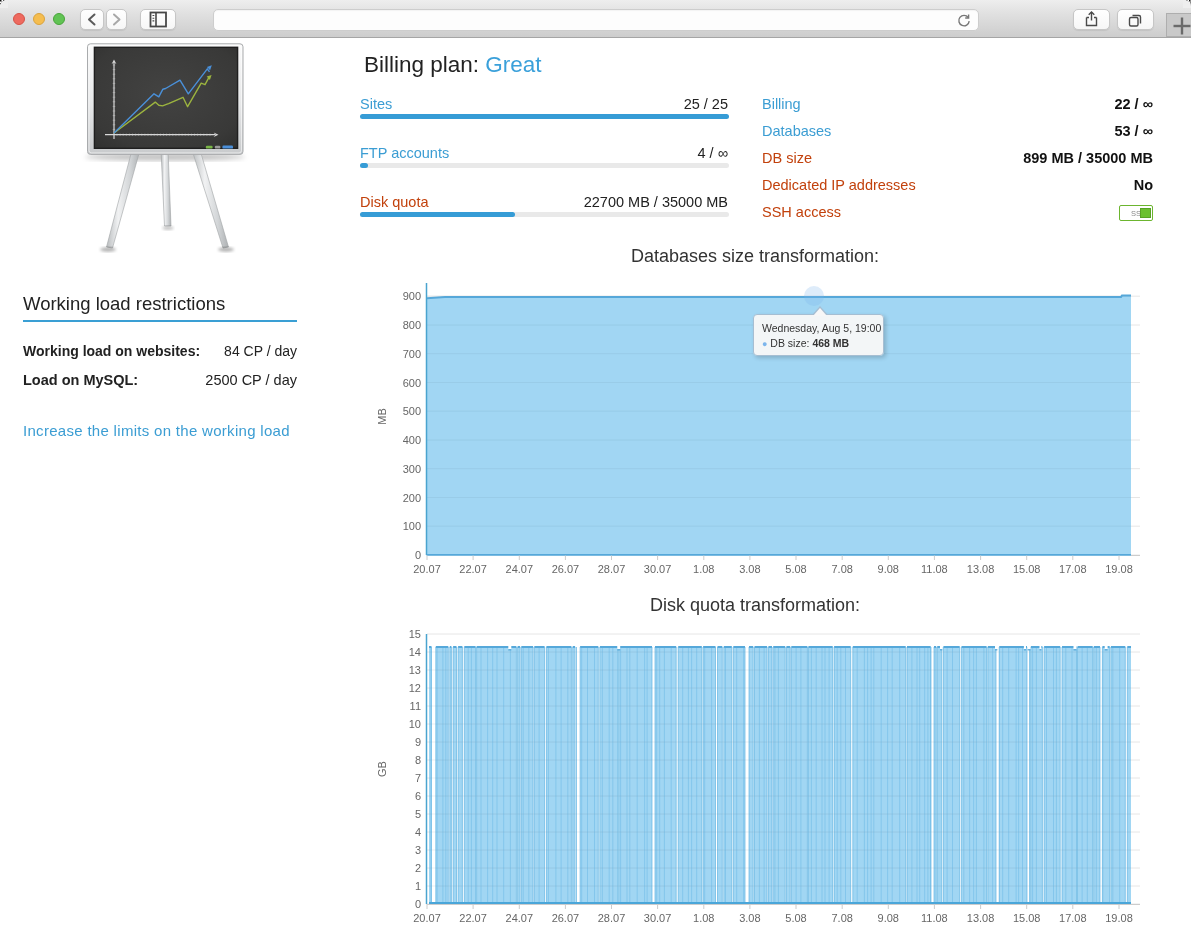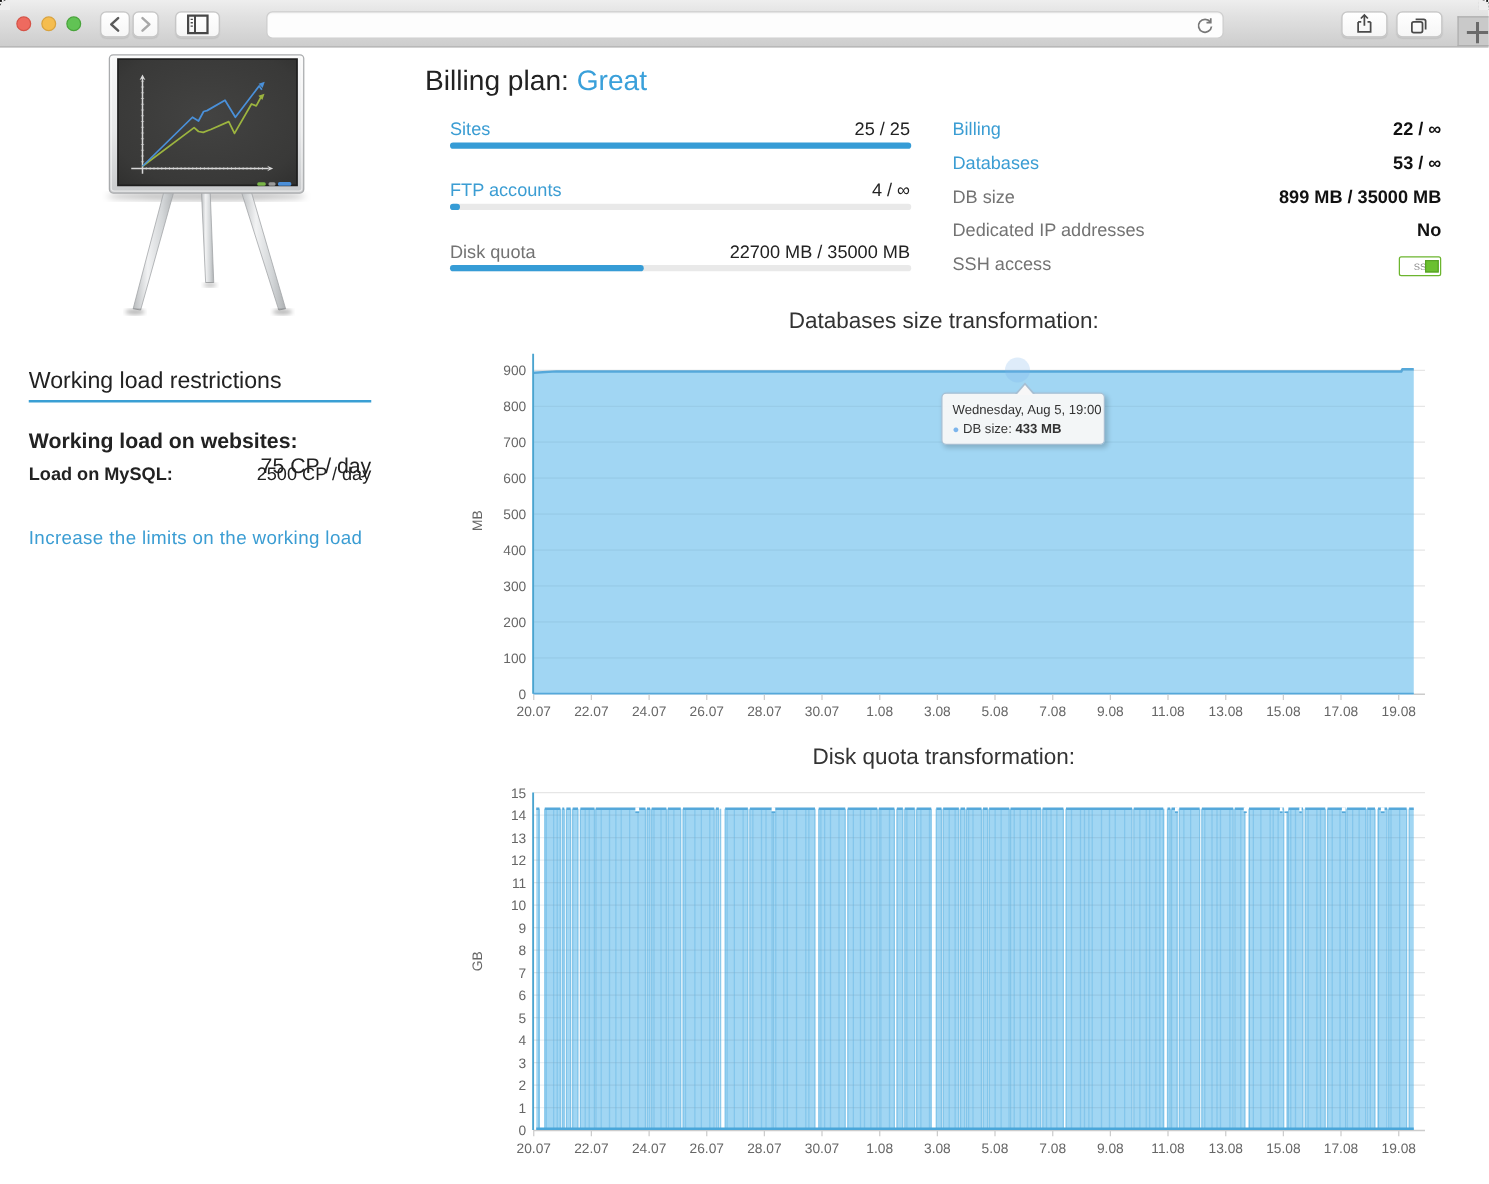--- a/index.html
+++ b/index.html
@@ -8,21 +8,21 @@
   background:linear-gradient(#eeeeee,#e1e1e1 35%,#cdcdcd); border-bottom:1px solid #a5a5a5;}
 .tl { position:absolute; top:12.5px; width:12px; height:12px; border-radius:50%; border:0.5px solid; }
 .cbtn { position:absolute; top:8.5px; height:21px; background:linear-gradient(#ffffff,#f6f6f6);
   border:1px solid #c6c6c6; border-radius:5px; box-shadow:0 1px 1px rgba(0,0,0,0.08); }
 .cbtn svg { position:absolute; left:-1px; top:-1px; }
 #urlbar { position:absolute; left:213px; top:8.5px; width:766px; height:22px; background:#fdfdfd;
   border:1px solid #cdcdcd; border-radius:5px; box-shadow:inset 0 1px 1px rgba(0,0,0,0.04); }
 #newtab { position:absolute; left:1166px; top:13px; width:25px; height:24px; background:#c9c9c9;
   border:1px solid #aeaeae; border-right:none; }
 .lbl { position:absolute; font-size:14.5px; color:#3b9dd3;text-align:center; }
-.dark { color:#737373; }
+.dark { color:#c2410c; }
 .val { position:absolute; font-size:14.5px; color:#222; text-align:right; }
 .bval { font-weight:bold; color:#111; }
 .bar { position:absolute; height:5px; border-radius:2.5px; }
 a.lnk { color:#3b9dd3; text-decoration:none; }
 </style></head>
 <body>
 <div id="chrome">
 <svg width="8" height="8" style="position:absolute;top:0;left:0">
       <defs>
         <pattern id="chk1" width="3" height="3" patternUnits="userSpaceOnUse">
@@ -133,24 +133,24 @@
 <path d="M54 93 L95.3 62.1 L98.8 65.2 L102.6 65.9 L106.4 64.4 L108.6 63.6 L123 57.3 L127.6 66.7 L141.2 43.2 L145 44.7 L149.5 36.4" fill="none" stroke="#9cb43f" stroke-width="1.4" stroke-linejoin="round"></path>
 <path d="M151.6 35.0 L146.7 36.6 L149.9 39.9 Z" fill="#9cb43f"></path>
 <path d="M54 93 L94 53.8 L98.8 56.8 L102.9 49.2 L105.6 48.5 L120 40.2 L128.3 53.8 L147.3 28.8 L149.5 31.8" fill="none" stroke="#4a90d9" stroke-width="1.4" stroke-linejoin="round"></path>
 <path d="M151.8 25.3 L146.9 27.0 L150.1 30.3 Z" fill="#4a90d9"></path>
 <rect x="145.8" y="105.8" width="6.8" height="2.8" rx="1.2" fill="#7ab648"></rect>
 <rect x="154.8" y="105.8" width="5.6" height="2.8" rx="1.2" fill="#9a9a9a"></rect>
 <rect x="162.4" y="105.6" width="10.6" height="3" rx="1.2" fill="#4b8fd9"></rect>
 </svg>
 <div style="position:absolute;left:23px;top:293px;width:274px;font-size:18.5px;color:#222">Working load restrictions</div>
 <div style="position:absolute;left:23px;top:320px;width:274px;height:2px;background:#3a9fd4"></div>
-<div style="position:absolute;left:23px;top:343px;width:274px;font-size:17px;color:#222"><b>Working load on websites:</b><span style="float:right">75 CP / day</span></div>
+<div style="position:absolute;left:23px;top:343px;width:274px;font-size:14px;color:#222"><b>Working load on websites:</b><span style="float:right">84 CP / day</span></div>
 <div style="position:absolute;left:23px;top:372px;width:274px;font-size:14.5px;color:#222"><b>Load on MySQL:</b><span style="float:right">2500 CP / day</span></div>
 <div style="position:absolute;left:23px;top:422px;width:274px;font-size:15px"><a class="lnk" style="letter-spacing:0.3px" href="#">Increase the limits on the working load</a></div>
-<div style="position:absolute;left:340px;top:52px;font-size:22.5px;color:#222">Billing plan: <span style="color:#3aa0da">Great</span></div>
+<div style="position:absolute;left:364px;top:52px;font-size:22.5px;color:#222">Billing plan: <span style="color:#3aa0da">Great</span></div>
 <div class="lbl" style="left:360px;top:96px">Sites</div>
 <div class="val" style="left:528px;top:96px;width:200px">25 / 25</div>
 <div class="bar" style="left:360px;top:113.5px;width:368.5px;background:#369cd6"></div>
 <div class="lbl" style="left:360px;top:145px">FTP accounts</div>
 <div class="val" style="left:528px;top:145px;width:200px">4 / ∞</div>
 <div class="bar" style="left:360px;top:162.5px;width:368.5px;background:#e9e9e9"></div>
 <div class="bar" style="left:360px;top:162.5px;width:8px;background:#369cd6"></div>
 <div class="lbl dark" style="left:360px;top:194px">Disk quota</div>
 <div class="val" style="left:428px;top:194px;width:300px">22700 MB / 35000 MB</div>
 <div class="bar" style="left:360px;top:211.5px;width:368.5px;background:#e9e9e9"></div>
@@ -236,21 +236,21 @@
 <text x="671.7" y="333" font-size="11" fill="#666666" text-anchor="middle" font-family="Liberation Sans, sans-serif">15.08</text>
 <line x1="717.8" y1="315.5" x2="717.8" y2="320" stroke="#cccccc" stroke-width="1"></line>
 <text x="717.8" y="333" font-size="11" fill="#666666" text-anchor="middle" font-family="Liberation Sans, sans-serif">17.08</text>
 <line x1="764.0" y1="315.5" x2="764.0" y2="320" stroke="#cccccc" stroke-width="1"></line>
 <text x="764.0" y="333" font-size="11" fill="#666666" text-anchor="middle" font-family="Liberation Sans, sans-serif">19.08</text>
 </svg>
 <div id="tip" style="position:absolute;left:753px;top:314px;width:131px;height:42px;background:rgba(247,247,247,0.96);border:1px solid #a6bed2;border-radius:4px;box-shadow:2px 2px 4px rgba(0,0,0,0.18);font-size:10.5px;color:#333;white-space:nowrap">
 <div style="position:absolute;left:58px;top:-9px;width:0;height:0;border-left:8px solid transparent;border-right:8px solid transparent;border-bottom:9px solid #a6bed2"></div>
 <div style="position:absolute;left:59px;top:-7px;width:0;height:0;border-left:7px solid transparent;border-right:7px solid transparent;border-bottom:8px solid rgb(247,247,247)"></div>
 <div style="margin:7px 8px 0 8px">Wednesday, Aug 5, 19:00</div>
-<div style="margin:3px 0 0 8px"><span style="color:#7cb5ec;font-size:9px">●</span> DB size: <b>433 MB</b></div>
+<div style="margin:3px 0 0 8px"><span style="color:#7cb5ec;font-size:9px">●</span> DB size: <b>468 MB</b></div>
 </div>
 <svg style="position:absolute;left:355px;top:590px" width="805" height="357">
 <text x="400" y="21" font-size="18" fill="#333333" text-anchor="middle" font-family="Liberation Sans, sans-serif">Disk quota transformation:</text>
 <line x1="72" y1="314.0" x2="785" y2="314.0" stroke="#e6e6e6" stroke-width="1"></line>
 <text x="66" y="318.0" font-size="11" fill="#666666" text-anchor="end" font-family="Liberation Sans, sans-serif">0</text>
 <line x1="72" y1="296.0" x2="785" y2="296.0" stroke="#e6e6e6" stroke-width="1"></line>
 <text x="66" y="300.0" font-size="11" fill="#666666" text-anchor="end" font-family="Liberation Sans, sans-serif">1</text>
 <line x1="72" y1="278.0" x2="785" y2="278.0" stroke="#e6e6e6" stroke-width="1"></line>
 <text x="66" y="282.0" font-size="11" fill="#666666" text-anchor="end" font-family="Liberation Sans, sans-serif">2</text>
 <line x1="72" y1="260.0" x2="785" y2="260.0" stroke="#e6e6e6" stroke-width="1"></line>

